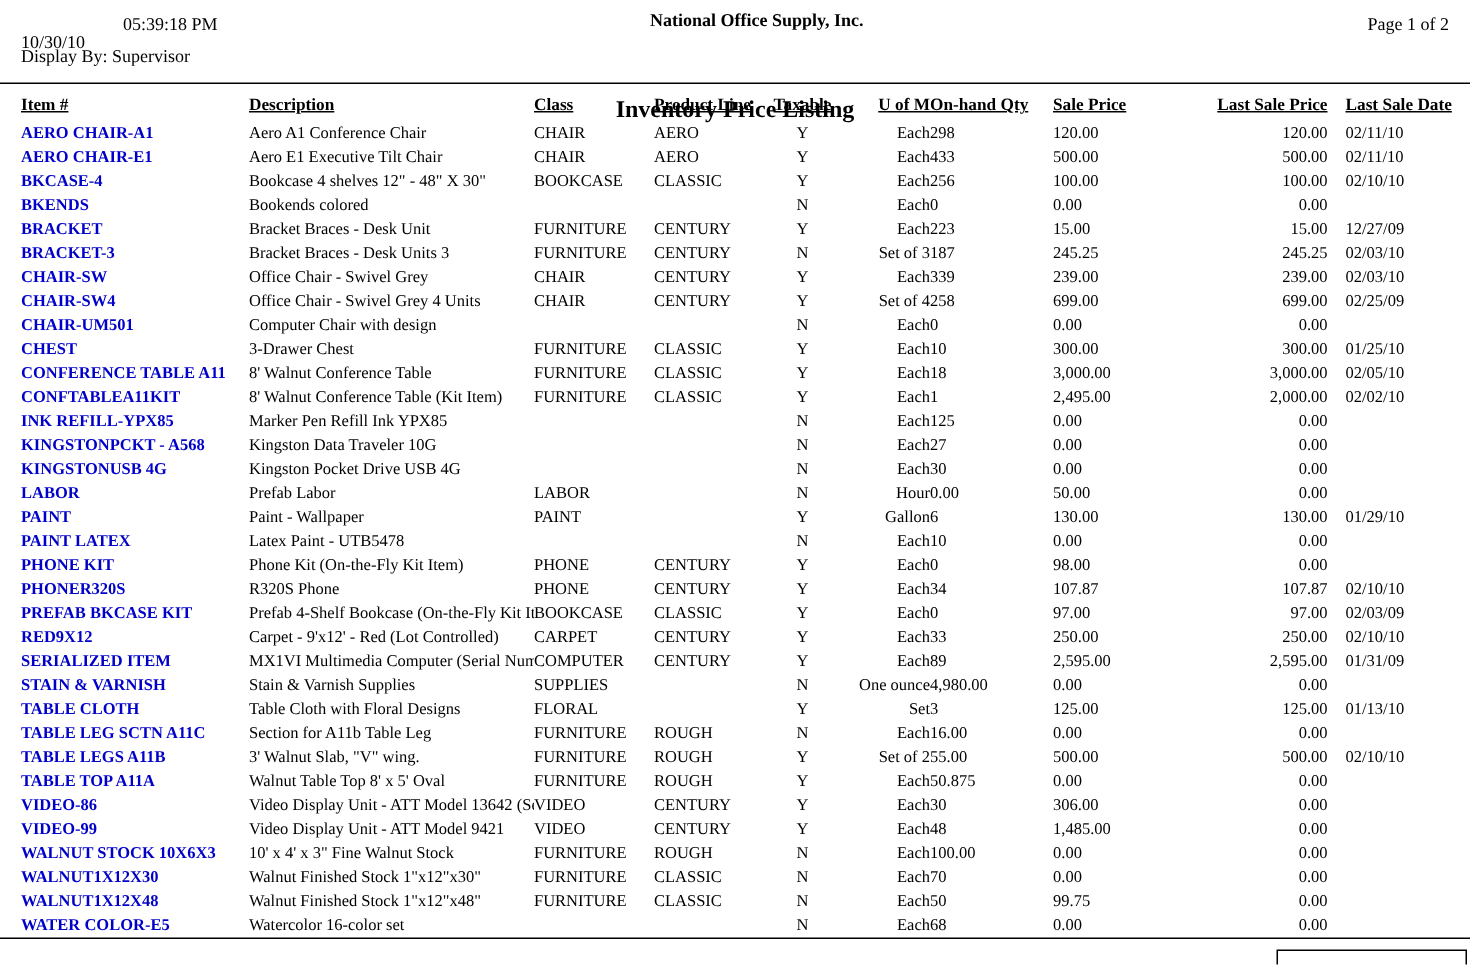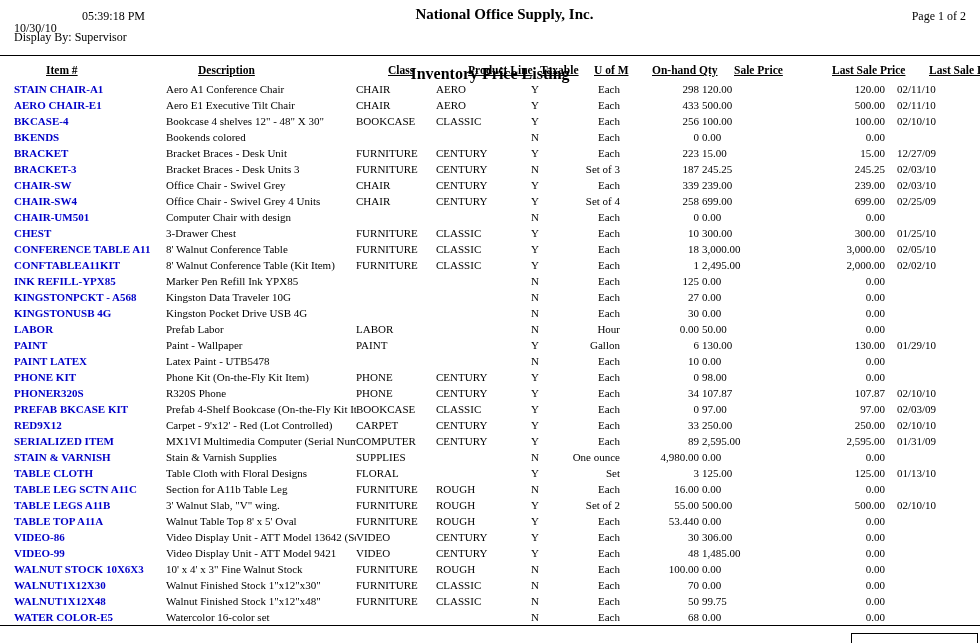--- a/index.html
+++ b/index.html
@@ -3,38 +3,38 @@
 <meta charset="utf-8">
 <style>
   * { margin:0; padding:0; box-sizing:border-box; }
   html, body { width:980px; height:643px; background:#ffffff; overflow:hidden; }
   body { font-family:"Liberation Serif", serif; color:#000; position:relative; }
 
   .hdr { position:relative; height:55px; }
   .hdr .date      { position:absolute; left:14px;  top:9px;  font-size:12px;margin-top:12px; }
   .hdr .time      { position:absolute; left:82px;  top:9px;  font-size:12px; }
   .hdr .printedby { position:absolute; left:14px;  top:30px; font-size:12px; }
-  .hdr .company   { position:absolute; left:0; right:0; top:6px;  text-align:center; font-weight:bold; font-size:15px;padding-left:29px; }
+  .hdr .company   { position:absolute; left:0; right:0; top:6px;  text-align:center; font-weight:bold; font-size:12px;padding-left:29px; }
   .hdr .title     { position:absolute; left:0; right:0; top:25px; text-align:center; font-weight:bold; font-size:16px;margin-top:40px; }
   .hdr .page      { position:absolute; right:14px; top:9px;  font-size:12px;text-align:center; }
 
   .rule { border:none; border-top:1px solid #000; height:0; width:980px; }
 
   table { width:980px; border-collapse:collapse; table-layout:fixed; }
   th { font-size:11.5px; font-weight:bold; text-align:left; vertical-align:bottom; padding-top:8px; padding-bottom:5px; white-space:nowrap; }
-  th span { text-decoration:underline;margin-left:32px; }
+  th span { text-decoration:underline; }
   td { font-size:11px; line-height:16px; height:16px; white-space:nowrap; overflow:hidden; vertical-align:middle; }
 
   .c1  { width:152px; padding-left:14px; }
   .c2  { width:204px; padding-left:14px; }
   .c3  { width:80px; }
   .c4  { width:72px; }
   .c5  { width:54px; text-align:center; }
   .c6  { width:58px;text-align:right; }
-  .c7  { width:82px; text-align:right; padding-right:3px; }
+  .c7  { width:82px; text-align:left; padding-right:3px; }
   .c8  { width:98px; text-align:left; padding-right:3px; }
   .c9  { width:88px; text-align:right; padding-right:3px; }
   .c10 { width:92px; padding-left:9px; }
 
   .item-link { color:var(--link-color, #0000C8); font-weight:bold; cursor:pointer; }
 
   .corner-box { position:absolute; left:851px; top:633px; width:127px; height:16px;
                 border:1px solid #000; background:#fff; }
 </style>
 </head>
@@ -61,21 +61,21 @@
       <th class="c5"><span>Taxable</span></th>
       <th class="c6"><span>U of M</span></th>
       <th class="c7"><span>On-hand Qty</span></th>
       <th class="c8"><span>Sale Price</span></th>
       <th class="c9"><span>Last Sale Price</span></th>
       <th class="c10"><span>Last Sale Date</span></th>
     </tr>
   </thead>
   <tbody>
   <tr>
-    <td class="c1"><span class="item-link">STAIN CHAIR-A1</span></td>
+    <td class="c1"><span class="item-link">AERO CHAIR-A1</span></td>
     <td class="c2">Aero A1 Conference Chair</td>
     <td class="c3">CHAIR</td>
     <td class="c4">AERO</td>
     <td class="c5">Y</td>
     <td class="c6">Each</td>
     <td class="c7">298</td>
     <td class="c8">120.00</td>
     <td class="c9">120.00</td>
     <td class="c10">02/11/10</td>
   </tr>
@@ -418,21 +418,21 @@
     <td class="c10">02/10/10</td>
   </tr>
 
   <tr>
     <td class="c1"><span class="item-link">TABLE TOP A11A</span></td>
     <td class="c2">Walnut Table Top 8' x 5' Oval</td>
     <td class="c3">FURNITURE</td>
     <td class="c4">ROUGH</td>
     <td class="c5">Y</td>
     <td class="c6">Each</td>
-    <td class="c7">53.440</td>
+    <td class="c7">50.875</td>
     <td class="c8">0.00</td>
     <td class="c9">0.00</td>
     <td class="c10"></td>
   </tr>
 
   <tr>
     <td class="c1"><span class="item-link">VIDEO-86</span></td>
     <td class="c2">Video Display Unit - ATT Model 13642 (Ser</td>
     <td class="c3">VIDEO</td>
     <td class="c4">CENTURY</td>

